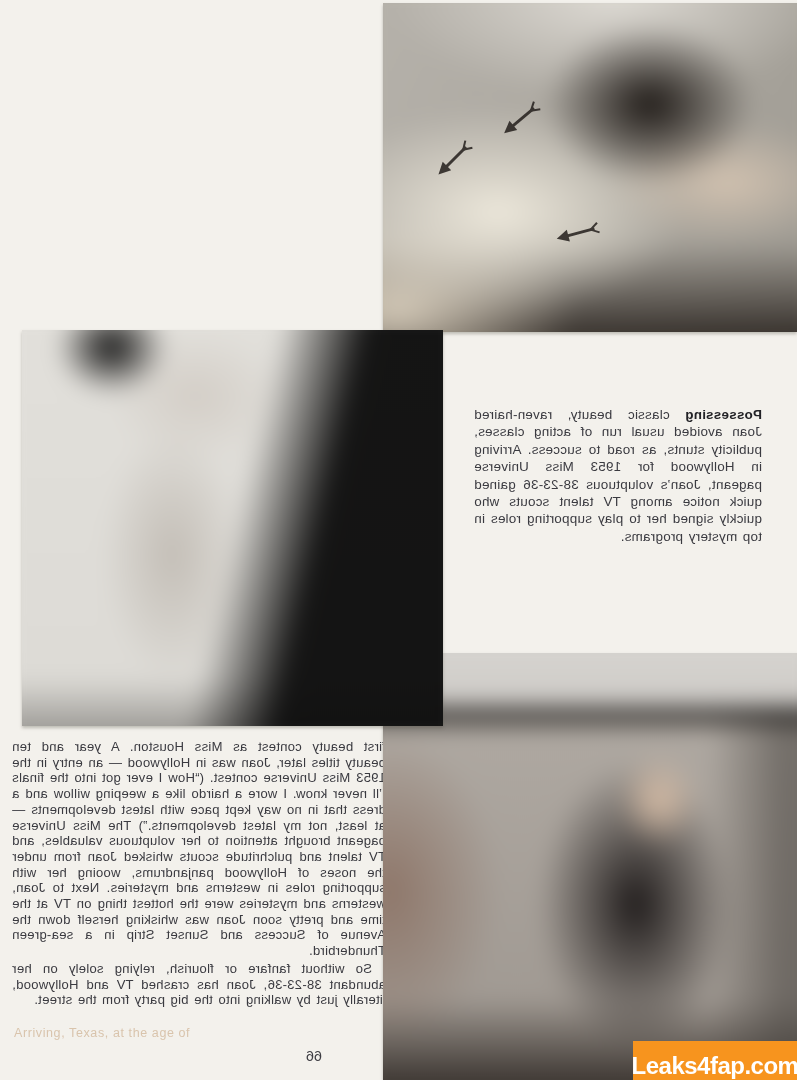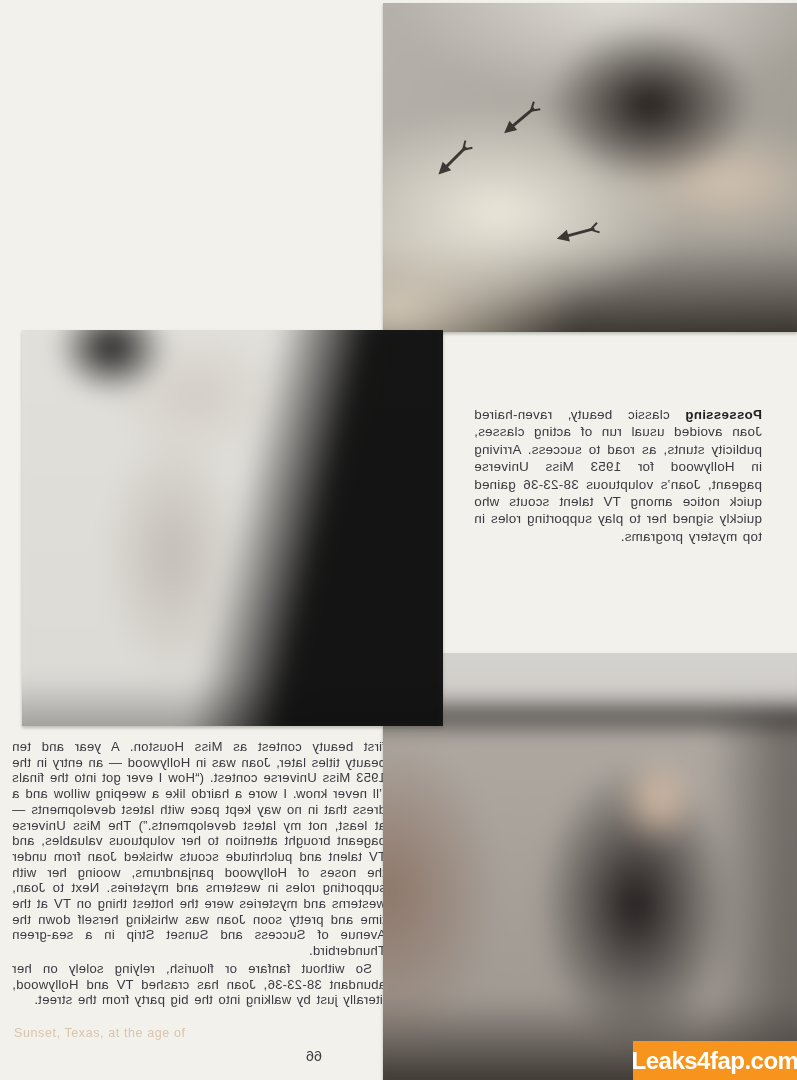--- a/index.html
+++ b/index.html
@@ -77,32 +77,32 @@
   .bleed{
     position:absolute;left:14px;top:1026px;
     font-size:12.5px;letter-spacing:.6px;
     color:rgba(182,134,84,.42);
     white-space:nowrap;z-index:0;
   }
   
   .watermark{
     position:absolute;left:633px;top:1041px;width:164px;height:39px;
     background:#f7941e;z-index:10;
-    display:flex;align-items:center;justify-content:center;
+    display:flex;align-items:flex-end;justify-content:center;
   }
   .watermark span{
     color:#ffffff;font-weight:bold;font-size:24px;letter-spacing:-.5px;
   }
 </style>
 </head>
 <body>
 
 <div class="page">
 
-  <div class="bleed">Sunset, Texas, at the age of</div>
+  <div class="bleed">Arriving, Texas, at the age of</div>
 
   <div class="photo photo-top">
     <div class="ph-layer"></div>
     <svg class="arrow" style="left:48px;top:148px;transform:rotate(135deg);" width="46" height="16" viewBox="0 0 46 16">
       <line x1="6" y1="8" x2="34" y2="8" stroke="#241f1c" stroke-width="3"></line>
       <polygon points="33,2 45,8 33,14" fill="#241f1c"></polygon>
       <line x1="2" y1="3" x2="10" y2="8" stroke="#241f1c" stroke-width="2"></line>
       <line x1="2" y1="13" x2="10" y2="8" stroke="#241f1c" stroke-width="2"></line>
     </svg>
     <svg class="arrow" style="left:115px;top:108px;transform:rotate(140deg);" width="46" height="16" viewBox="0 0 46 16">

